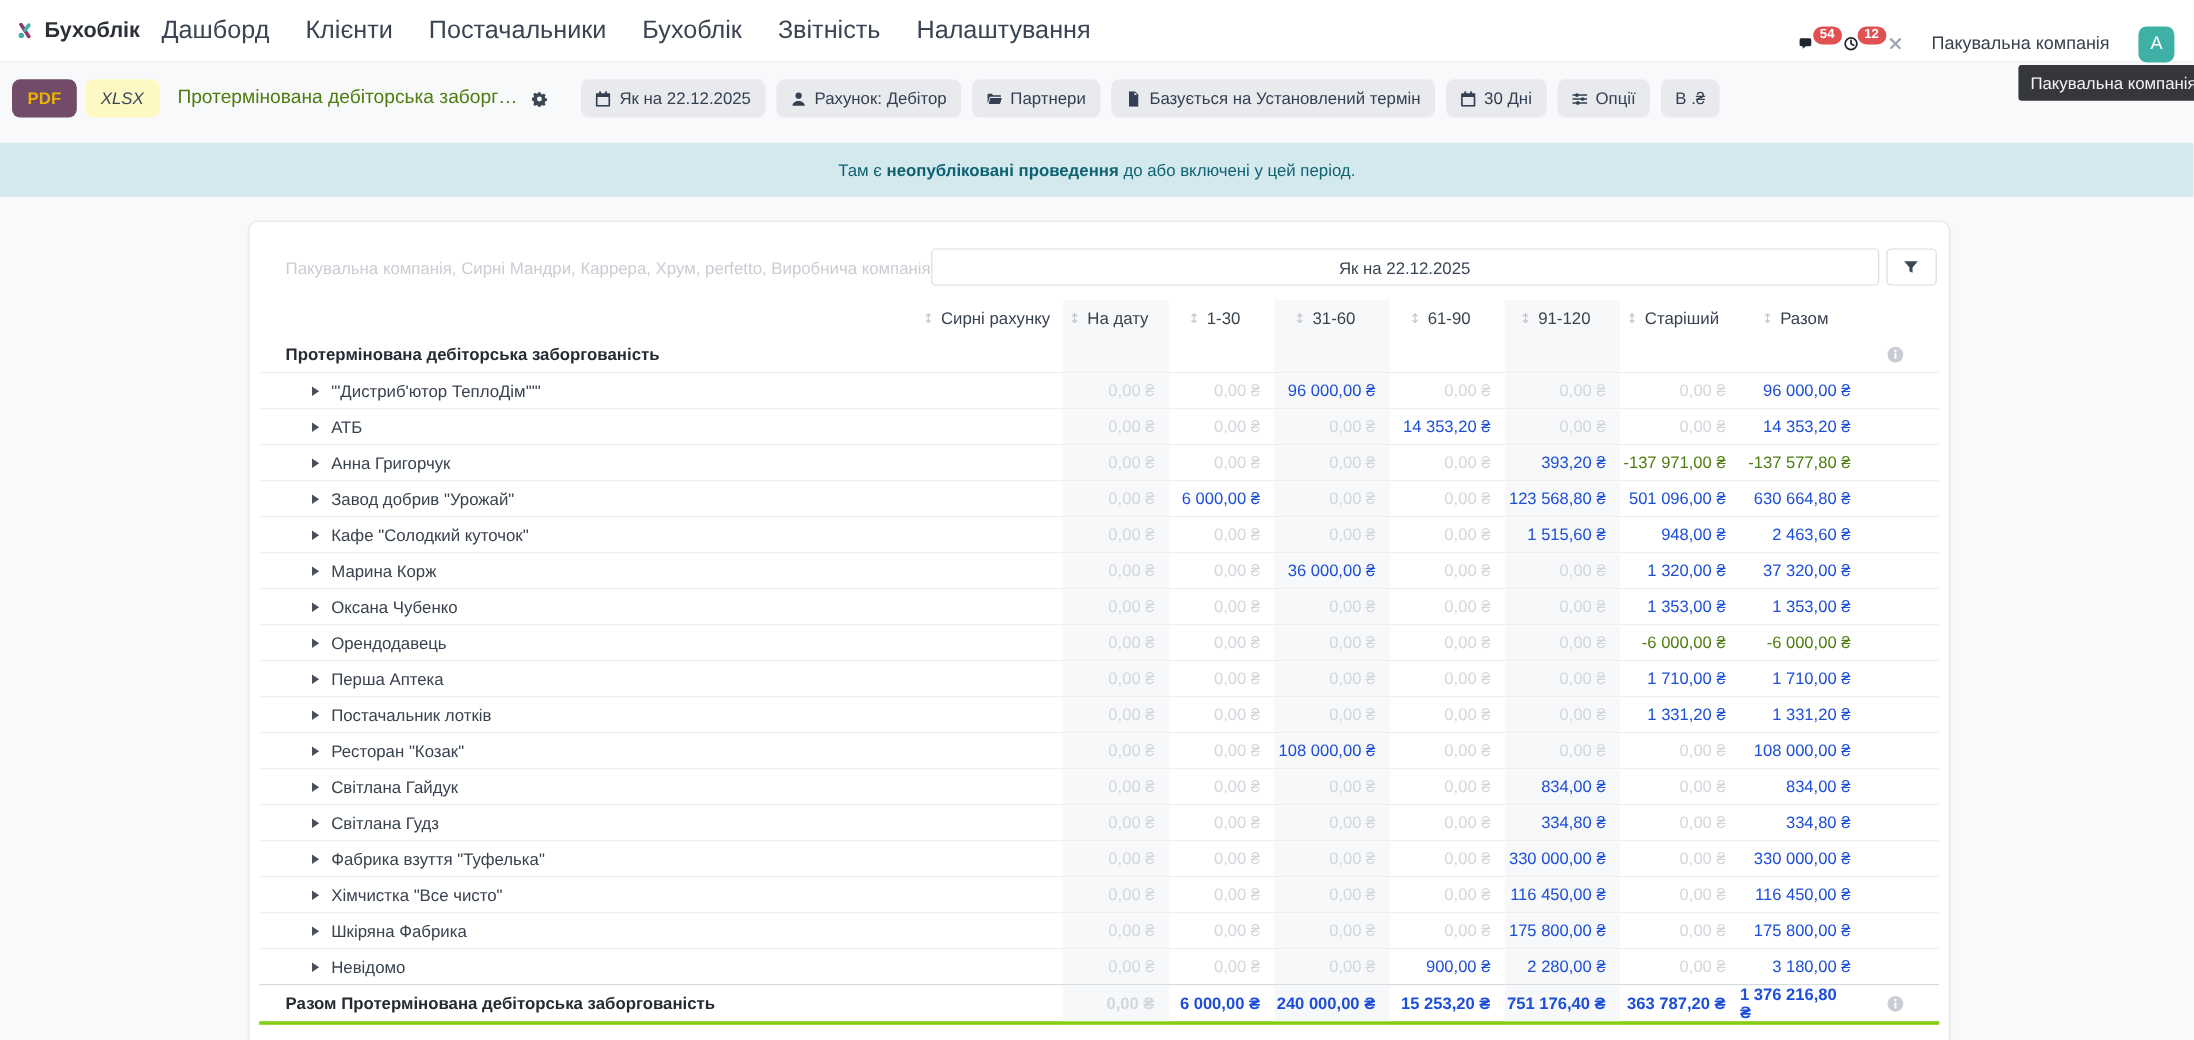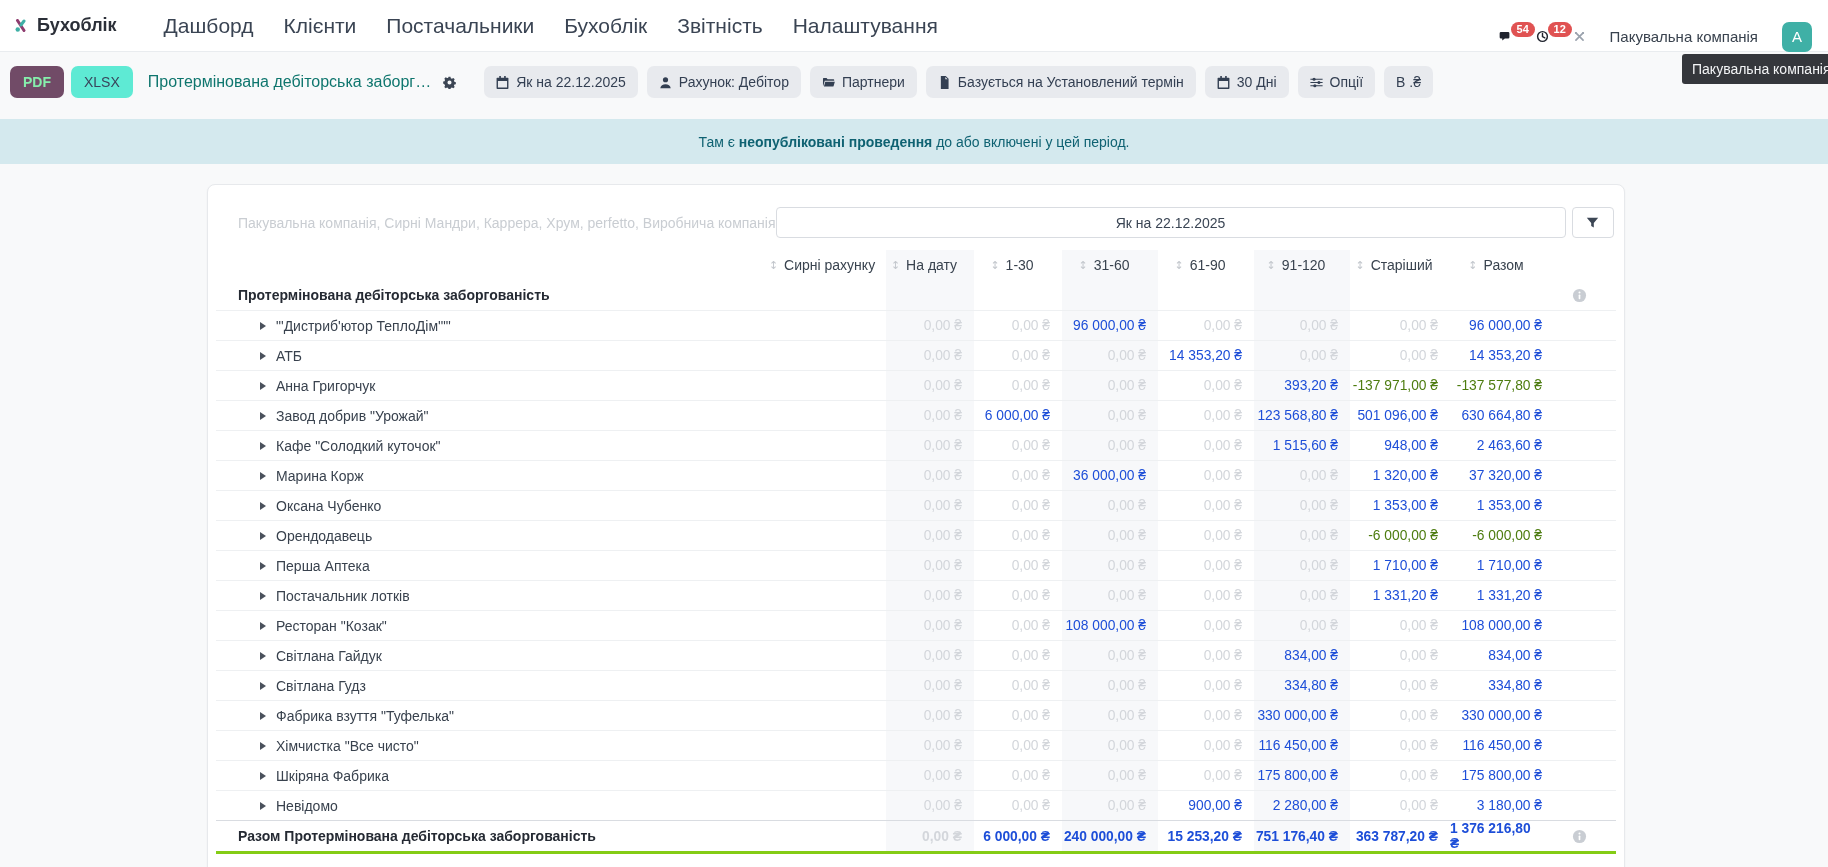--- a/index.html
+++ b/index.html
@@ -2,39 +2,39 @@
 <html lang="uk"><head>
 <meta charset="utf-8">
 <style>
   * { margin:0; padding:0; box-sizing:border-box; }
   html,body { width:1828px; height:867px; overflow:hidden; background:#f8f9fa;
     font-family:"Liberation Sans","DejaVu Sans",sans-serif; color:#39424e; }
 
   
   .navbar { height:52px; background:#fff; border-bottom:1px solid #e9ecef;
     display:flex; align-items:center; justify-content:space-between; padding:0 16px 0 14px; }
-  .nav-left { display:flex; align-items:center; gap:43px;justify-content:flex-end; }
+  .nav-left { display:flex; align-items:center; gap:14px;justify-content:flex-end; }
   .brandwrap { display:flex; align-items:center; gap:10px; margin-right:4px; }
   .brand { font-size:18px; font-weight:bold; color:#2b2f38; }
   .nav-item { font-size:21px; color:#3a4453; cursor:pointer; }
   .nav-right { display:flex; align-items:center; gap:24px;margin-top:22px; }
   .ibadge { position:relative; display:inline-flex; cursor:pointer; }
   .badge { position:absolute; top:-8px; left:12px; background:#e05252; color:#fff;
     font-size:11px; font-weight:bold; padding:2px 6px; border-radius:9px; line-height:1; }
   .company-name { font-size:15px; color:#39424e; cursor:pointer; }
   .avatar { width:30px; height:30px; border-radius:7px; background:#3fb0a6; color:#fff;
     display:flex; align-items:center; justify-content:center; font-size:15px; cursor:pointer; }
 
   
   .toolbar { height:60px; display:flex; align-items:center; padding:0 10px; background:#f8f9fa; }
   .btn { border:none; border-radius:7px; padding:8px 13px; font-size:14px; cursor:pointer;
     font-family:inherit; }
-  .btn-pdf { background:#714B67; color:#86efac; font-weight:bold; }
-  .btn-xlsx { background:#5eead4; color:#39455c; margin-left:7px; }
-  .rep-title { font-size:16px; color:#0f766e; margin-left:15px; white-space:nowrap; }
+  .btn-pdf { background:#714B67; color:#eab308; font-weight:bold; }
+  .btn-xlsx { background:#fef9c3; color:#39455c; margin-left:7px;font-style:italic; }
+  .rep-title { font-size:16px; color:#4d7c0f; margin-left:15px; white-space:nowrap; }
   .gearbtn { margin-left:12px; color:#3c4654; cursor:pointer; display:inline-flex; }
   .chips { display:flex; align-items:center; gap:9px; margin-left:28px; }
   .chip { display:inline-flex; align-items:center; gap:7px; background:#e8eaee; color:#333f52;
     border:none; border-radius:7px; padding:8px 12px; font-size:14px; cursor:pointer;
     font-family:inherit; white-space:nowrap; }
   .icn { display:inline-flex; line-height:0; }
   .icn svg { width:13px; height:13px; }
 
   
   .banner { height:45px; margin-top:7px; background:#d4e9ee; display:flex; align-items:center;

